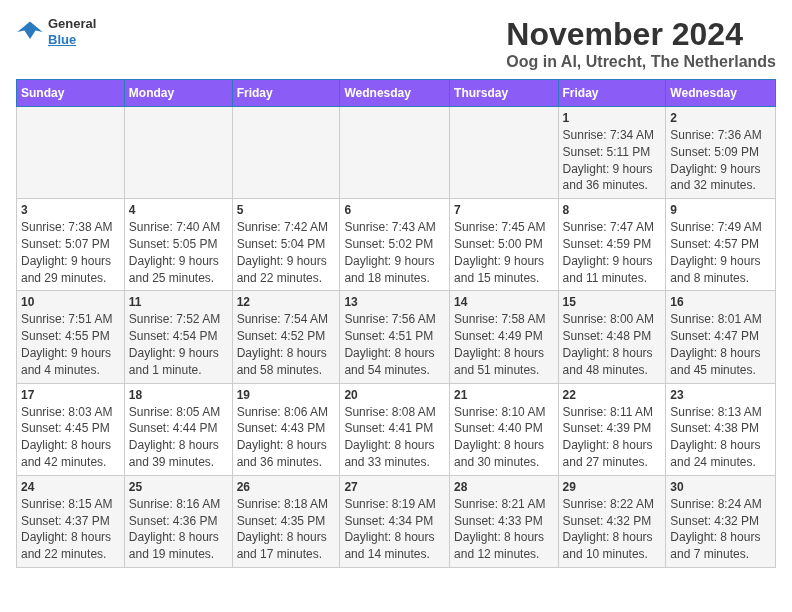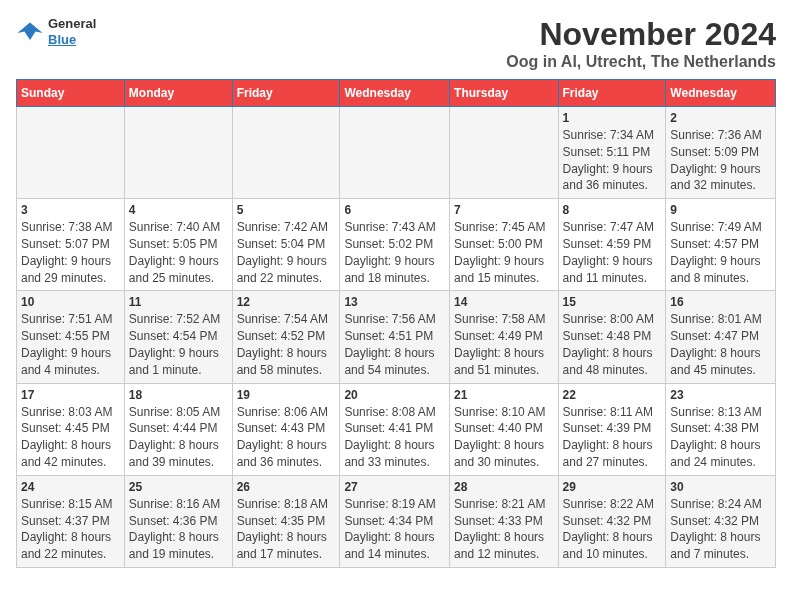--- a/index.html
+++ b/index.html
@@ -11,36 +11,36 @@
       padding: 16px;
     }
     .header {
       display: flex;
       align-items: flex-start;
       justify-content: space-between;
       margin-bottom: 8px;
     }
     .logo {
       display: flex;
-      align-items: flex-end;
+      align-items: center;
       gap: 4px;
     }
     .logo-bird {
       width: 28px;
       height: 28px;
     }
-    .title-block { text-align: right; }
+    .title-block { }
     .title-block h1 { font-size: 32px; font-weight: bold; color: #333; }
     .title-block h2 { font-size: 16px; font-weight: bold; color: #555; }
     table {
       width: 100%;
       border-collapse: collapse;
     }
     thead tr th {
-      background-color: #ef4444;
+      background-color: #8b5cf6;
       color: #fff;
       font-size: 12px;
       padding: 6px 4px;
       text-align: left;
       border: 1px solid #2a7abf;
     }
     tbody tr td {
       vertical-align: top;
       font-size: 10.5px;
       color: #333;

